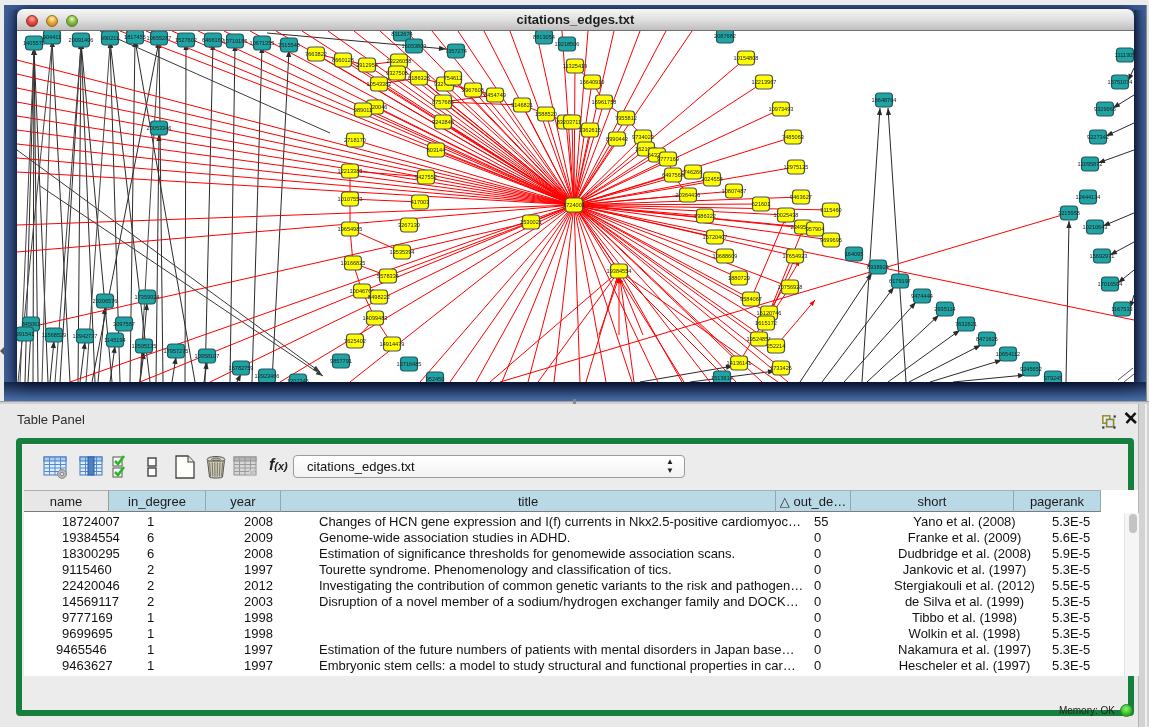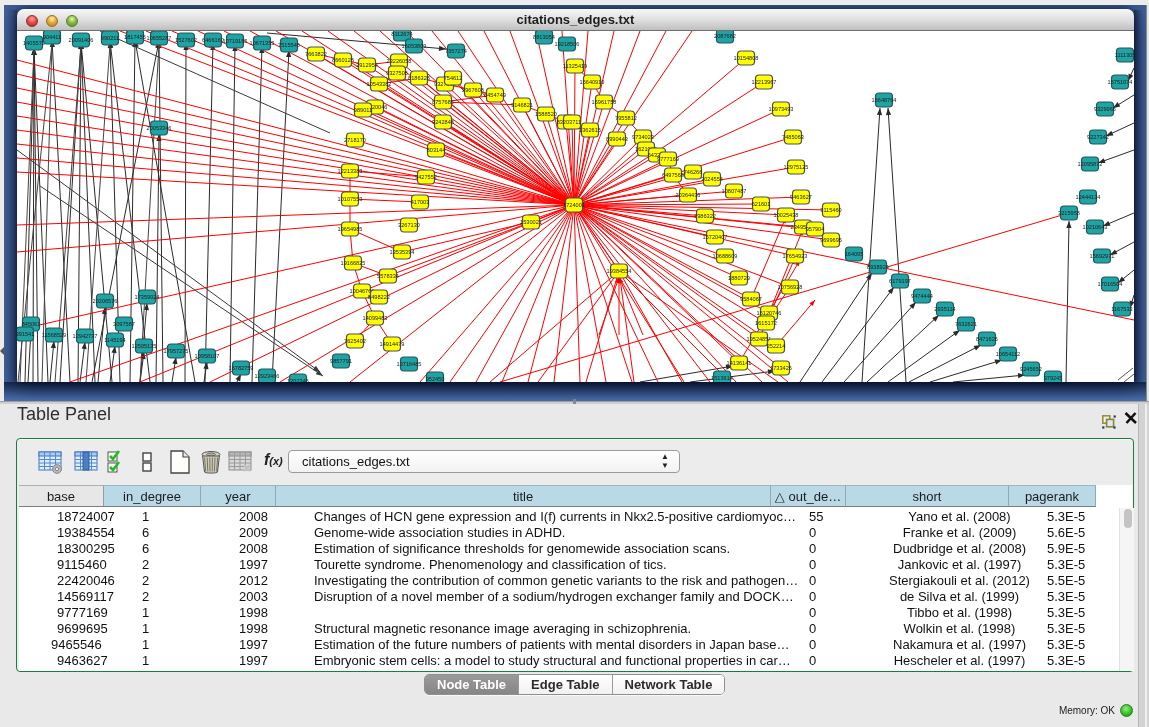--- a/index.html
+++ b/index.html
@@ -42,26 +42,26 @@
 #gcanvas { position:absolute; left:0; top:22px; width:1117px; height:351px;
   background:#ffffff; overflow:hidden; }
 
 
 #divider { position:absolute; left:0; top:401px; width:1149px; height:3px;
   background:#cfcfcf; border-top:1px solid #9d9d9d; }
 #divnotch { position:absolute; left:573px; top:399px; width:3px; height:6px; background:#8a8a8a; }
 
 
 #tpanel { position:absolute; left:0; top:404px; width:1149px; height:323px; background:#e9e9e9; }
-#tptitle { position:absolute; left:17px; top:0; font-size:18px; color:#2e2e2e; }
+#tptitle { position:absolute; left:17px; top:8px; font-size:13px; color:#2e2e2e; }
 
 #tpfloat { position:absolute; left:1102px; top:11px; width:14px; height:14px; }
 
-#innerpanel { position:absolute; left:16px; top:34px; width:1118px; height:234px;
-  background:#ececec; border:1px solid #15803d; border-radius:4px;
+#innerpanel { position:absolute; left:16px; top:34px; width:1118px; height:278px;
+  background:#ececec; border:6px solid #15803d; border-radius:4px;
   box-shadow:inset 0 1px 0 #fdfdfd; }
 
 
 #toolbar { position:absolute; left:0; top:0; width:100%; height:46px; }
 .tbi { position:absolute; top:10px; }
 #dropdown { position:absolute; left:271px; top:11px; width:392px; height:23px;
   background:linear-gradient(#ffffff,#f2f2f2); border:1px solid #9b9b9b; border-radius:4px;
   font-size:13px; color:#111; line-height:21px; padding-left:13px; }
 #dropdown .arr { position:absolute; right:10px; top:2px; font-size:8px; color:#222; line-height:8.5px; text-align:center;}
 
@@ -878,21 +878,21 @@
             <line x1="1" y1="10.5" x2="23" y2="10.5" stroke="#9a9a9a"></line>
             <line x1="1" y1="14.0" x2="23" y2="14.0" stroke="#9a9a9a"></line>
             <line x1="1" y1="17.5" x2="23" y2="17.5" stroke="#9a9a9a"></line>
             <path d="M16 16 L22 22 M22 16 L16 22" stroke="#c2c2c2" stroke-width="2.4"></path>
           </svg>
           <div class="tbi" style="left:247px;top:12px;font-size:16px;font-style:italic;font-weight:bold;color:#222">f<span style="font-size:11px">(x)</span></div>
         <div id="dropdown">citations_edges.txt<div class="arr">▲<br>▼</div></div>
       </div>
       <div id="dtable">
           <div class="hrow">
-            <div class="hc gray" style="left:0px;width:85px">base</div>
+            <div class="hc gray" style="left:0px;width:85px">name</div>
             <div class="hc" style="left:85px;width:97px">in_degree</div>
             <div class="hc" style="left:182px;width:75px">year</div>
             <div class="hc" style="left:257px;width:495px">title</div>
             <div class="hc" style="left:752px;width:75px">△ out_de…</div>
             <div class="hc" style="left:827px;width:163px">short</div>
             <div class="hc" style="left:990px;width:87px">pagerank</div>
           </div>
           <div class="drow" style="top:24px">
             <div class="dc" style="left:0px;width:85px;padding-left:6px;text-align:left">18724007</div>
             <div class="dc" style="left:85px;width:97px;padding-left:6px;text-align:left">1</div>
@@ -952,21 +952,20 @@
             <div class="dc" style="left:85px;width:97px;padding-left:6px;text-align:left">1</div>
             <div class="dc" style="left:182px;width:75px;padding-left:6px;text-align:left">1998</div>
             <div class="dc" style="left:752px;width:75px;padding-left:6px;text-align:left">0</div>
             <div class="dc" style="left:827px;width:163px;text-align:center">Tibbo et al. (1998)</div>
             <div class="dc" style="left:990px;width:87px;padding-left:6px;text-align:left">5.3E‑5</div>
           </div>
           <div class="drow" style="top:136px">
             <div class="dc" style="left:0px;width:85px;padding-left:6px;text-align:left">9699695</div>
             <div class="dc" style="left:85px;width:97px;padding-left:6px;text-align:left">1</div>
             <div class="dc" style="left:182px;width:75px;padding-left:6px;text-align:left">1998</div>
-            <div class="dc" style="left:257px;width:495px;padding-left:6px;text-align:left">Structural magnetic resonance image averaging in schizophrenia.</div>
             <div class="dc" style="left:752px;width:75px;padding-left:6px;text-align:left">0</div>
             <div class="dc" style="left:827px;width:163px;text-align:center">Wolkin et al. (1998)</div>
             <div class="dc" style="left:990px;width:87px;padding-left:6px;text-align:left">5.3E‑5</div>
           </div>
           <div class="drow" style="top:152px">
             <div class="dc" style="left:0px;width:85px;padding-left:0;text-align:left">9465546</div>
             <div class="dc" style="left:85px;width:97px;padding-left:6px;text-align:left">1</div>
             <div class="dc" style="left:182px;width:75px;padding-left:6px;text-align:left">1997</div>
             <div class="dc" style="left:257px;width:495px;padding-left:6px;text-align:left">Estimation of the future numbers of patients with mental disorders in Japan base…</div>
             <div class="dc" style="left:752px;width:75px;padding-left:6px;text-align:left">0</div>
@@ -981,21 +980,16 @@
             <div class="dc" style="left:752px;width:75px;padding-left:6px;text-align:left">0</div>
             <div class="dc" style="left:827px;width:163px;text-align:center">Hescheler et al. (1997)</div>
             <div class="dc" style="left:990px;width:87px;padding-left:6px;text-align:left">5.3E‑5</div>
           </div>
         </div>
       <div id="vscroll">
           <div id="vthumb"></div>
         </div>
     </div>
 
-    <div id="tabs">
-      <div class="tab sel">Node Table</div>
-        <div class="tab">Edge Table</div>
-        <div class="tab">Network Table</div>
-    </div>
     <div id="mem">Memory: OK</div>
     <div id="memdot"></div>
   </div>
 </div>
 
 </body></html>

